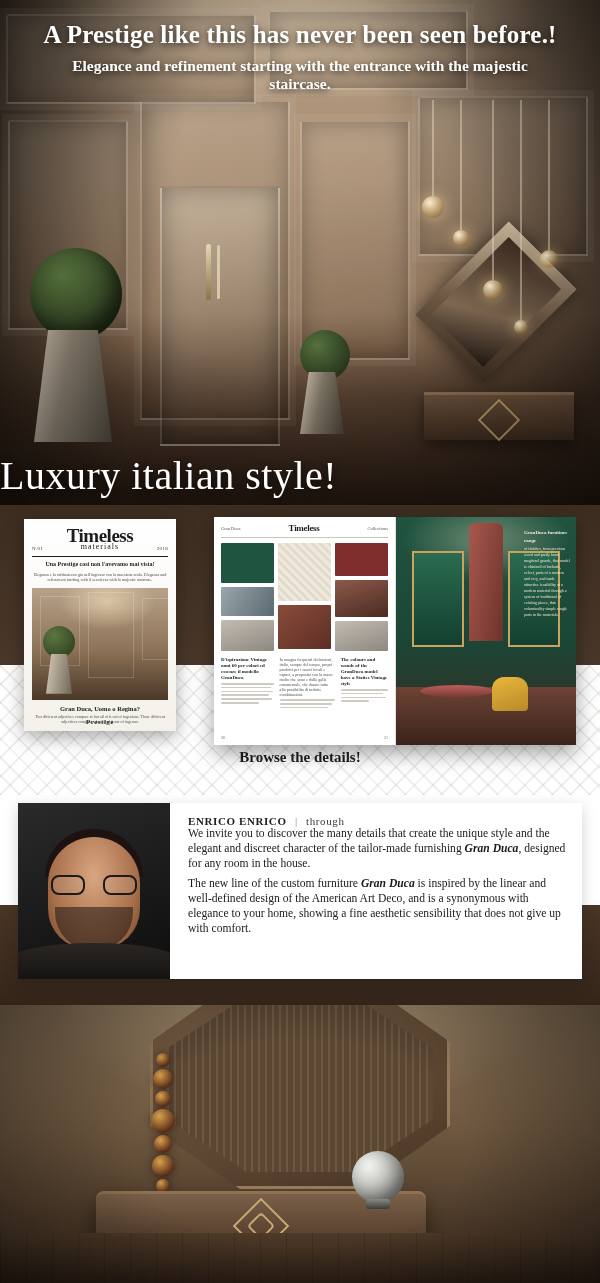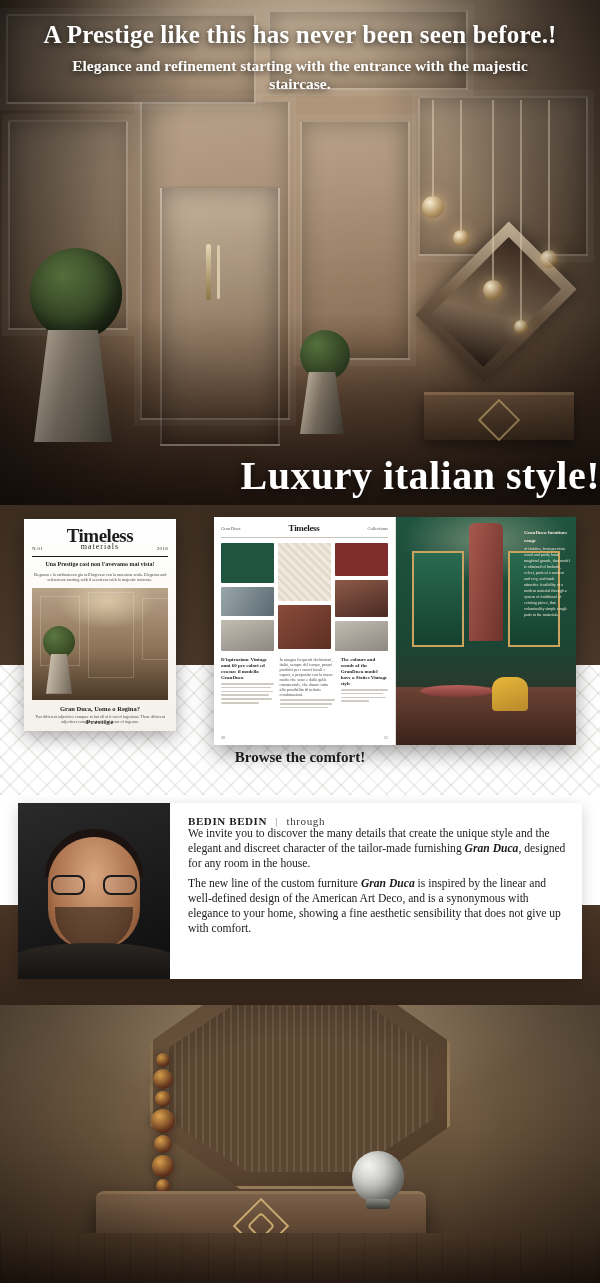--- a/index.html
+++ b/index.html
@@ -129,24 +129,24 @@
   .hero-sub {
     font-family: "Liberation Serif", serif;
     font-weight: 700;
     font-size: 15.5px;
     line-height: 1.22;
     margin: 8px 0 0;
     text-align: center;
   }
   .hero-luxury {
     position: absolute; left: 0; right: 0; top: 452px;
-    text-align: right;
+    text-align: left;
     color: #ffffff;
     font-family: "Liberation Serif", serif;
-    font-weight: 700;
+    font-weight: 400;
     font-size: 40px;
     letter-spacing: .5px;
     text-shadow: 0 3px 10px rgba(0,0,0,.65);
   }
 
   
   .mag-band {
     position: relative;
     width: 600px; height: 290px;
     background: #ffffff;
@@ -571,38 +571,38 @@
           <div class="tabletop"></div>
           <div class="chair"></div>
         </div>
         <div class="sp-sidecaption">
           <b>GranDuca furniture range</b>
           <span>of finishes, from precious wood and partly hand magistral grande, that model is obtained of barbarie, velvet, parts of a modern and very, and made attractive feasibility of a modern material through a system of traditional of existing pieces, that voluminality simple rough parts in the materials.</span>
         </div>
       </div>
     </div>
 
-    <div class="browse">Browse the comfort!</div>
+    <div class="browse">Browse the details!</div>
   </section>
 
   <section class="designer-band">
     <div class="designer-card">
       <div class="portrait">
         <div class="hair"></div>
         <div class="face"></div>
         <div class="beard"></div>
         <div class="glasses">
             <i class="l"></i>
             <i class="r"></i>
           </div>
         <div class="shoulders"></div>
       </div>
       <div class="designer-body">
         <div class="designer-kicker">
-          <b>BEDIN BEDIN</b>
+          <b>ENRICO ENRICO</b>
           <span class="sep">|</span>
           <span class="role">through</span>
         </div>
         <p class="designer-p">
           <span>We invite you to discover the many details that create the unique style and the elegant and discreet character of the tailor-made furnishing </span><i>Gran Duca</i><span>, designed for any room in the house.</span>
         </p>
         <p class="designer-p">
           <span>The new line of the custom furniture </span><i>Gran Duca</i><span> is inspired by the linear and well-defined design of the American Art Deco, and is a synonymous with elegance to your home, showing a fine aesthetic sensibility that does not give up with comfort.</span>
         </p>
       </div>

